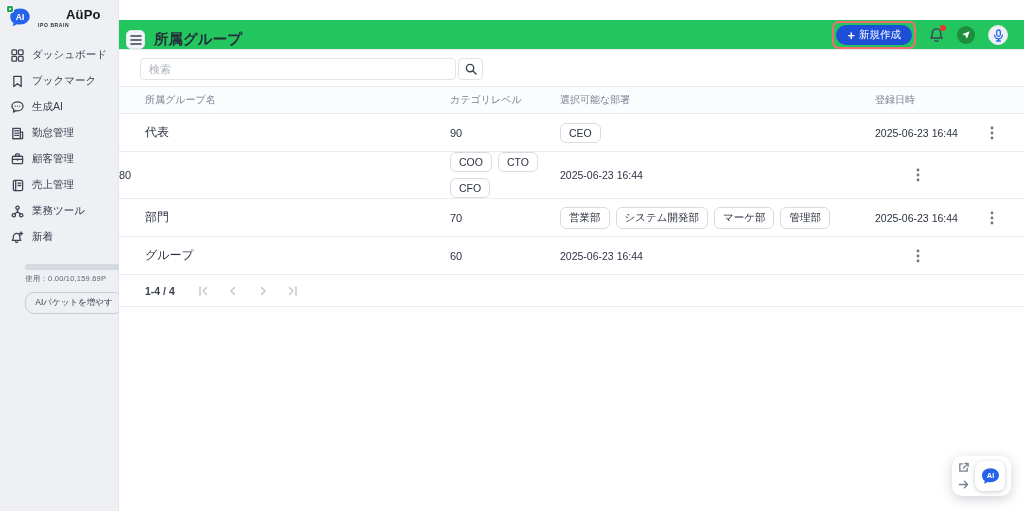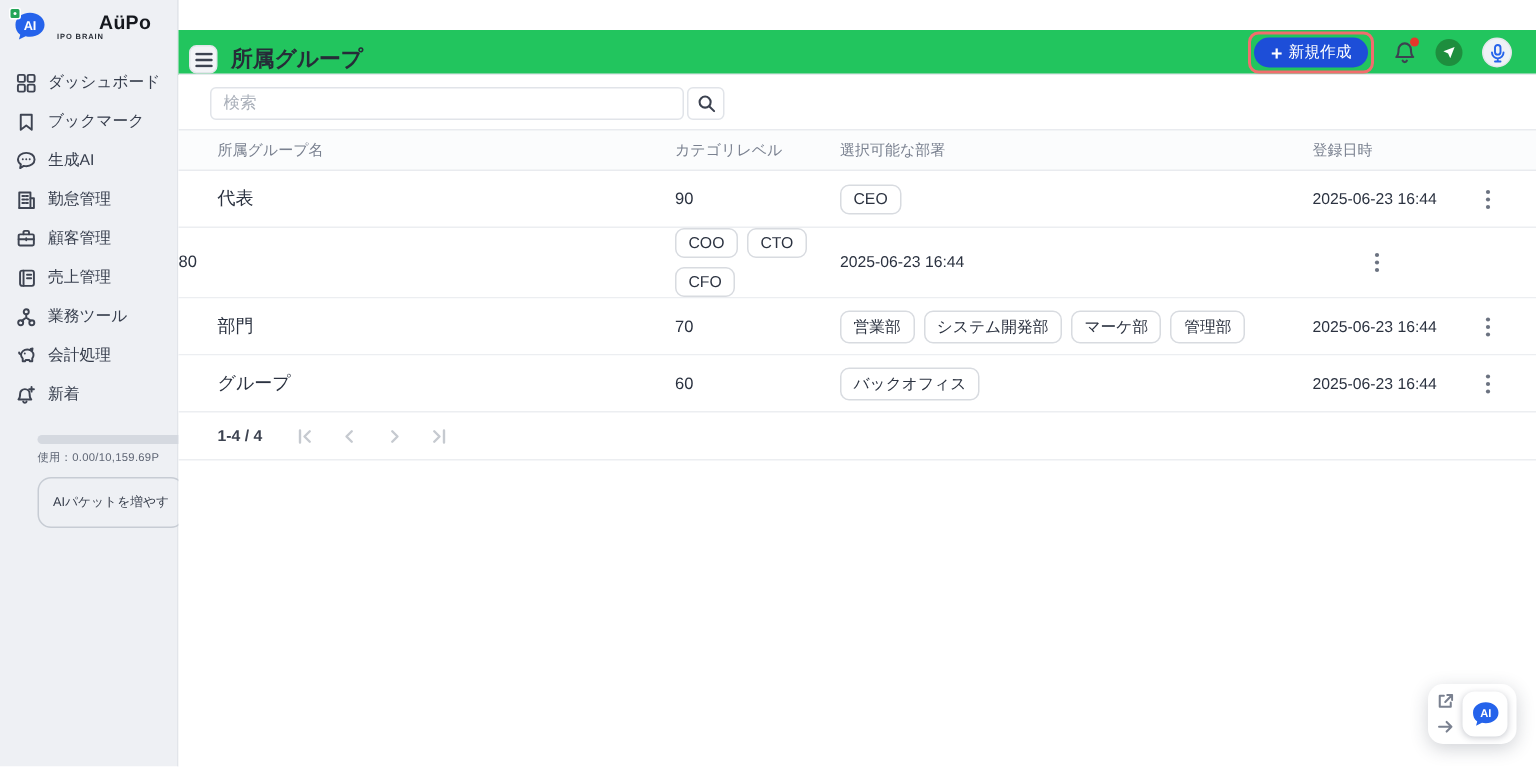--- a/index.html
+++ b/index.html
@@ -19,21 +19,21 @@
 
   .nav { margin-top:4px; }
   .nav-item { display:flex; align-items:center; gap:7px; height:26px; padding:0 6px 0 10px; cursor:pointer; color:#363d4c; }
   .nav-item .nicon { width:15px; height:15px; flex:0 0 15px; display:flex; align-items:center; justify-content:center; }
   .nav-item .nicon svg { stroke:#3e4452; fill:none; stroke-width:1.4; stroke-linecap:round; stroke-linejoin:round; }
   .nav-item .nlabel { font-size:10.5px; white-space:nowrap; }
 
   .usage { padding:14px 8px 0 25px; }
   .usage-bar { width:104px; height:6px; border-radius:3px; background:#d5d9e0; }
   .usage-label { margin-top:4px; font-size:7.5px; color:#5f6675; letter-spacing:.2px; }
-  .packet-btn { display:block; margin:8px auto 0 auto; width:98px; height:34px; border-radius:9px; border:1px solid #c7ccd4; background:transparent; font-size:8.5px; color:#343b49; font-family:inherit; cursor:pointer; }
+  .packet-btn { display:block; margin:8px auto 0 auto; width:98px; height:22px; border-radius:9px; border:1px solid #c7ccd4; background:transparent; font-size:8.5px; color:#343b49; font-family:inherit; cursor:pointer; }
 
   
   .main { flex:1; display:flex; flex-direction:column; min-width:0; }
   .topbar { height:30px; flex:0 0 30px; display:flex; align-items:flex-end; padding:0 16px 0 7px; border-bottom:1px solid #e7eaee; background:#22c55e;margin-top:20px; }
   .menu-btn { width:19px; height:19px; border-radius:5px; border:1px solid #e2e5ea; background:#f3f4f7; display:flex; align-items:center; justify-content:center; cursor:pointer; margin-right:9px; }
   .menu-btn svg { stroke:#3c4250; stroke-width:1.6; stroke-linecap:round; }
   .page-title { font-size:14.5px; font-weight:bold; color:#262c38; }
   .topbar-right { margin-left:auto; display:flex; align-items:center; gap:13px; }
   .highlight-box { border:2px solid #f26d6d; border-radius:7px; padding:2px; }
   .create-btn { display:flex; align-items:center; gap:4px; height:20px; padding:0 11px; border:none; border-radius:11px; background:#1d4ed8; color:#fff; font-size:10.5px; font-family:inherit; cursor:pointer; }
@@ -161,29 +161,20 @@
               <circle cx="7" cy="3" r="1.8"></circle>
               <circle cx="3" cy="11" r="1.8"></circle>
               <circle cx="11" cy="11" r="1.8"></circle>
               <path d="M7 4.8v2.4M7 7.2 3.8 9.6M7 7.2l3.2 2.4"></path>
             </svg>
           </span>
           <span class="nlabel">業務ツール</span>
         </div>
         <div class="nav-item">
           <span class="nicon">
-            <svg width="14" height="12" viewBox="0 0 15 13">
-              <path d="M3.2 6.2C3.2 3.9 5.2 2.2 7.7 2.2s4.5 1.7 4.5 4c0 .9-.3 1.7-.9 2.4v2h-1.8l-.4-.9H6.6l-.4.9H4.4v-2c-.7-.6-1.2-1.4-1.2-2.4z"></path>
-              <path d="M3.2 5.5c-.9 0-1.4-.4-1.4-1.2M9.6 2.6c.3-.7 1-1.1 1.9-1.1 0 .9-.2 1.5-.7 1.8M5.9 5h.01"></path>
-            </svg>
-          </span>
-          <span class="nlabel">会計処理</span>
-        </div>
-        <div class="nav-item">
-          <span class="nicon">
             <svg width="13" height="13" viewBox="0 0 14 14">
               <path d="M6 2.6a3.4 3.4 0 0 0-3.4 3.4c0 3-1.2 4-1.2 4h9.2s-1.2-1-1.2-4A3.4 3.4 0 0 0 6 2.6zM4.8 11.6a1.3 1.3 0 0 0 2.4 0"></path>
               <path d="M10.8 1v3.4M9.1 2.7h3.4"></path>
             </svg>
           </span>
           <span class="nlabel">新着</span>
         </div>
       </nav>
     <div class="usage">
       <div class="usage-bar"></div>
@@ -302,23 +293,20 @@
                     <circle cx="2" cy="7" r="1.4"></circle>
                     <circle cx="2" cy="12" r="1.4"></circle>
         </svg>
       </button>
     </div>
   </div>
 
   <div class="grid-row trow">
     <div class="cell c1 name">グループ</div>
     <div class="cell level">60</div>
-    <div class="cell chips">
-                <span class="chip">バックオフィス</span>
-              </div>
     <div class="cell date">2025-06-23 16:44</div>
     <div class="cell kebab">
       <button class="kebab-btn">
         <svg width="4" height="14" viewBox="0 0 4 14">
           <circle cx="2" cy="2" r="1.4"></circle>
                     <circle cx="2" cy="7" r="1.4"></circle>
                     <circle cx="2" cy="12" r="1.4"></circle>
         </svg>
       </button>
     </div>

